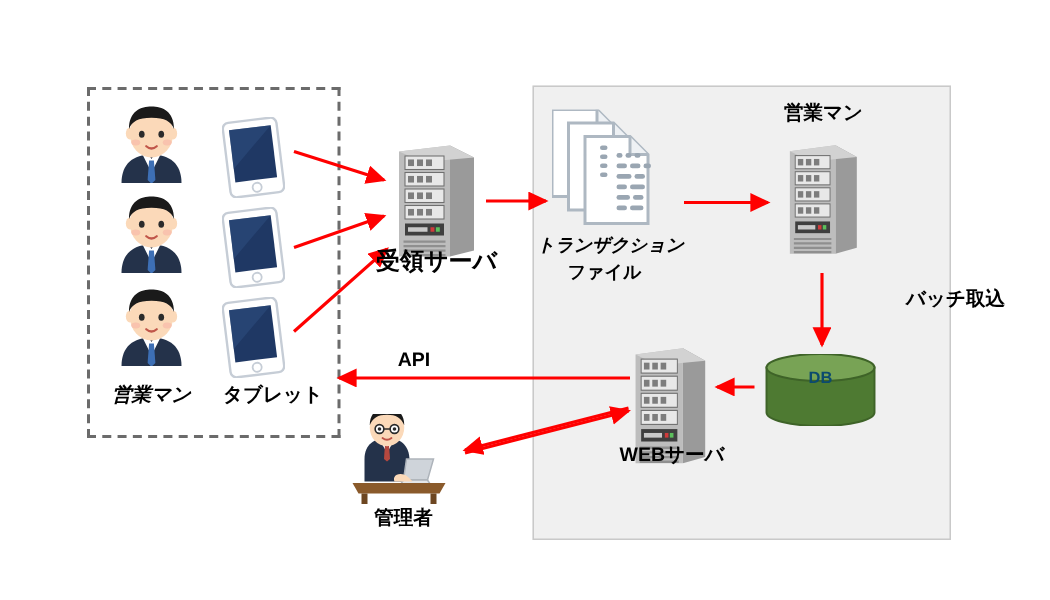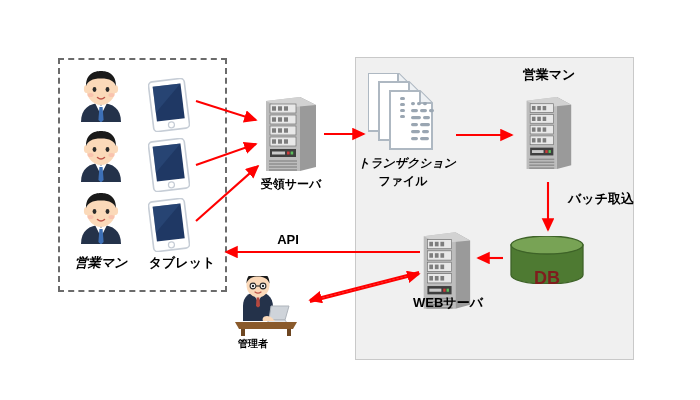--- a/index.html
+++ b/index.html
@@ -282,24 +282,24 @@
           <path d="M6 46 L68 46 L64 53 L10 53 Z" fill="#8a5a2b"></path>
           <rect x="12" y="53" width="4" height="7" fill="#6d4621"></rect>
           <rect x="58" y="53" width="4" height="7" fill="#6d4621"></rect>
           <path d="M38 40 C42 40 44 43 46 45 L34 45 C33 43 34 40 38 40 Z" fill="#fbd9b9"></path>
         </svg></div>
     </div>
 
   <div id="label-layer">
       <div class="lbl" style="left: 62px; top: 256px; width: 78px; font-size: 13px; font-style: italic;">営業マン</div>
       <div class="lbl" style="left: 142px; top: 256px; width: 80px; font-size: 13px;">タブレット</div>
-      <div class="lbl" style="left: 250px; top: 178px; width: 82px; font-size: 12px;">受領サーバ</div>
+      <div class="lbl" style="left: 250px; top: 166px; width: 82px; font-size: 16px;">受領サーバ</div>
       <div class="lbl" style="left: 352px; top: 157px; width: 110px; font-size: 12px; font-style: italic;">トランザクション</div>
       <div class="lbl" style="left: 348px; top: 175px; width: 110px; font-size: 12px;">ファイル</div>
       <div class="lbl" style="left: 506px; top: 68px; width: 86px; font-size: 13px;">営業マン</div>
-      <div class="lbl" style="left: 549px; top: 192px; width: 104px; font-size: 13px;">バッチ取込</div>
-      <div class="lbl" style="left: 509px; top: 268px; width: 76px; font-size: 18px; color: #7f1d1d;">DB</div>
+      <div class="lbl" style="left: 549px; top: 192px; width: 104px; font-size: 13px; padding-left: 36px;">バッチ取込</div>
+      <div class="lbl" style="left: 509px; top: 246px; width: 76px; font-size: 11px; color: #0c4a6e;">DB</div>
       <div class="lbl" style="left: 400px; top: 296px; width: 96px; font-size: 13px;">WEBサーバ</div>
-      <div class="lbl" style="left: 220px; top: 338px; width: 66px; font-size: 10px; font-family: Liberation Serif, serif;">管理者</div>
-      <div class="lbl" style="left: 268px; top: 233px; width: 40px; font-size: 13px;">API</div>
+      <div class="lbl" style="left: 236px; top: 338px; width: 66px; font-size: 13px; font-family: Liberation Serif, serif;">管理者</div>
+      <div class="lbl" style="left: 256px; top: 233px; width: 40px; font-size: 13px;">API</div>
     </div>
 
 </div>
 
 </body></html>

